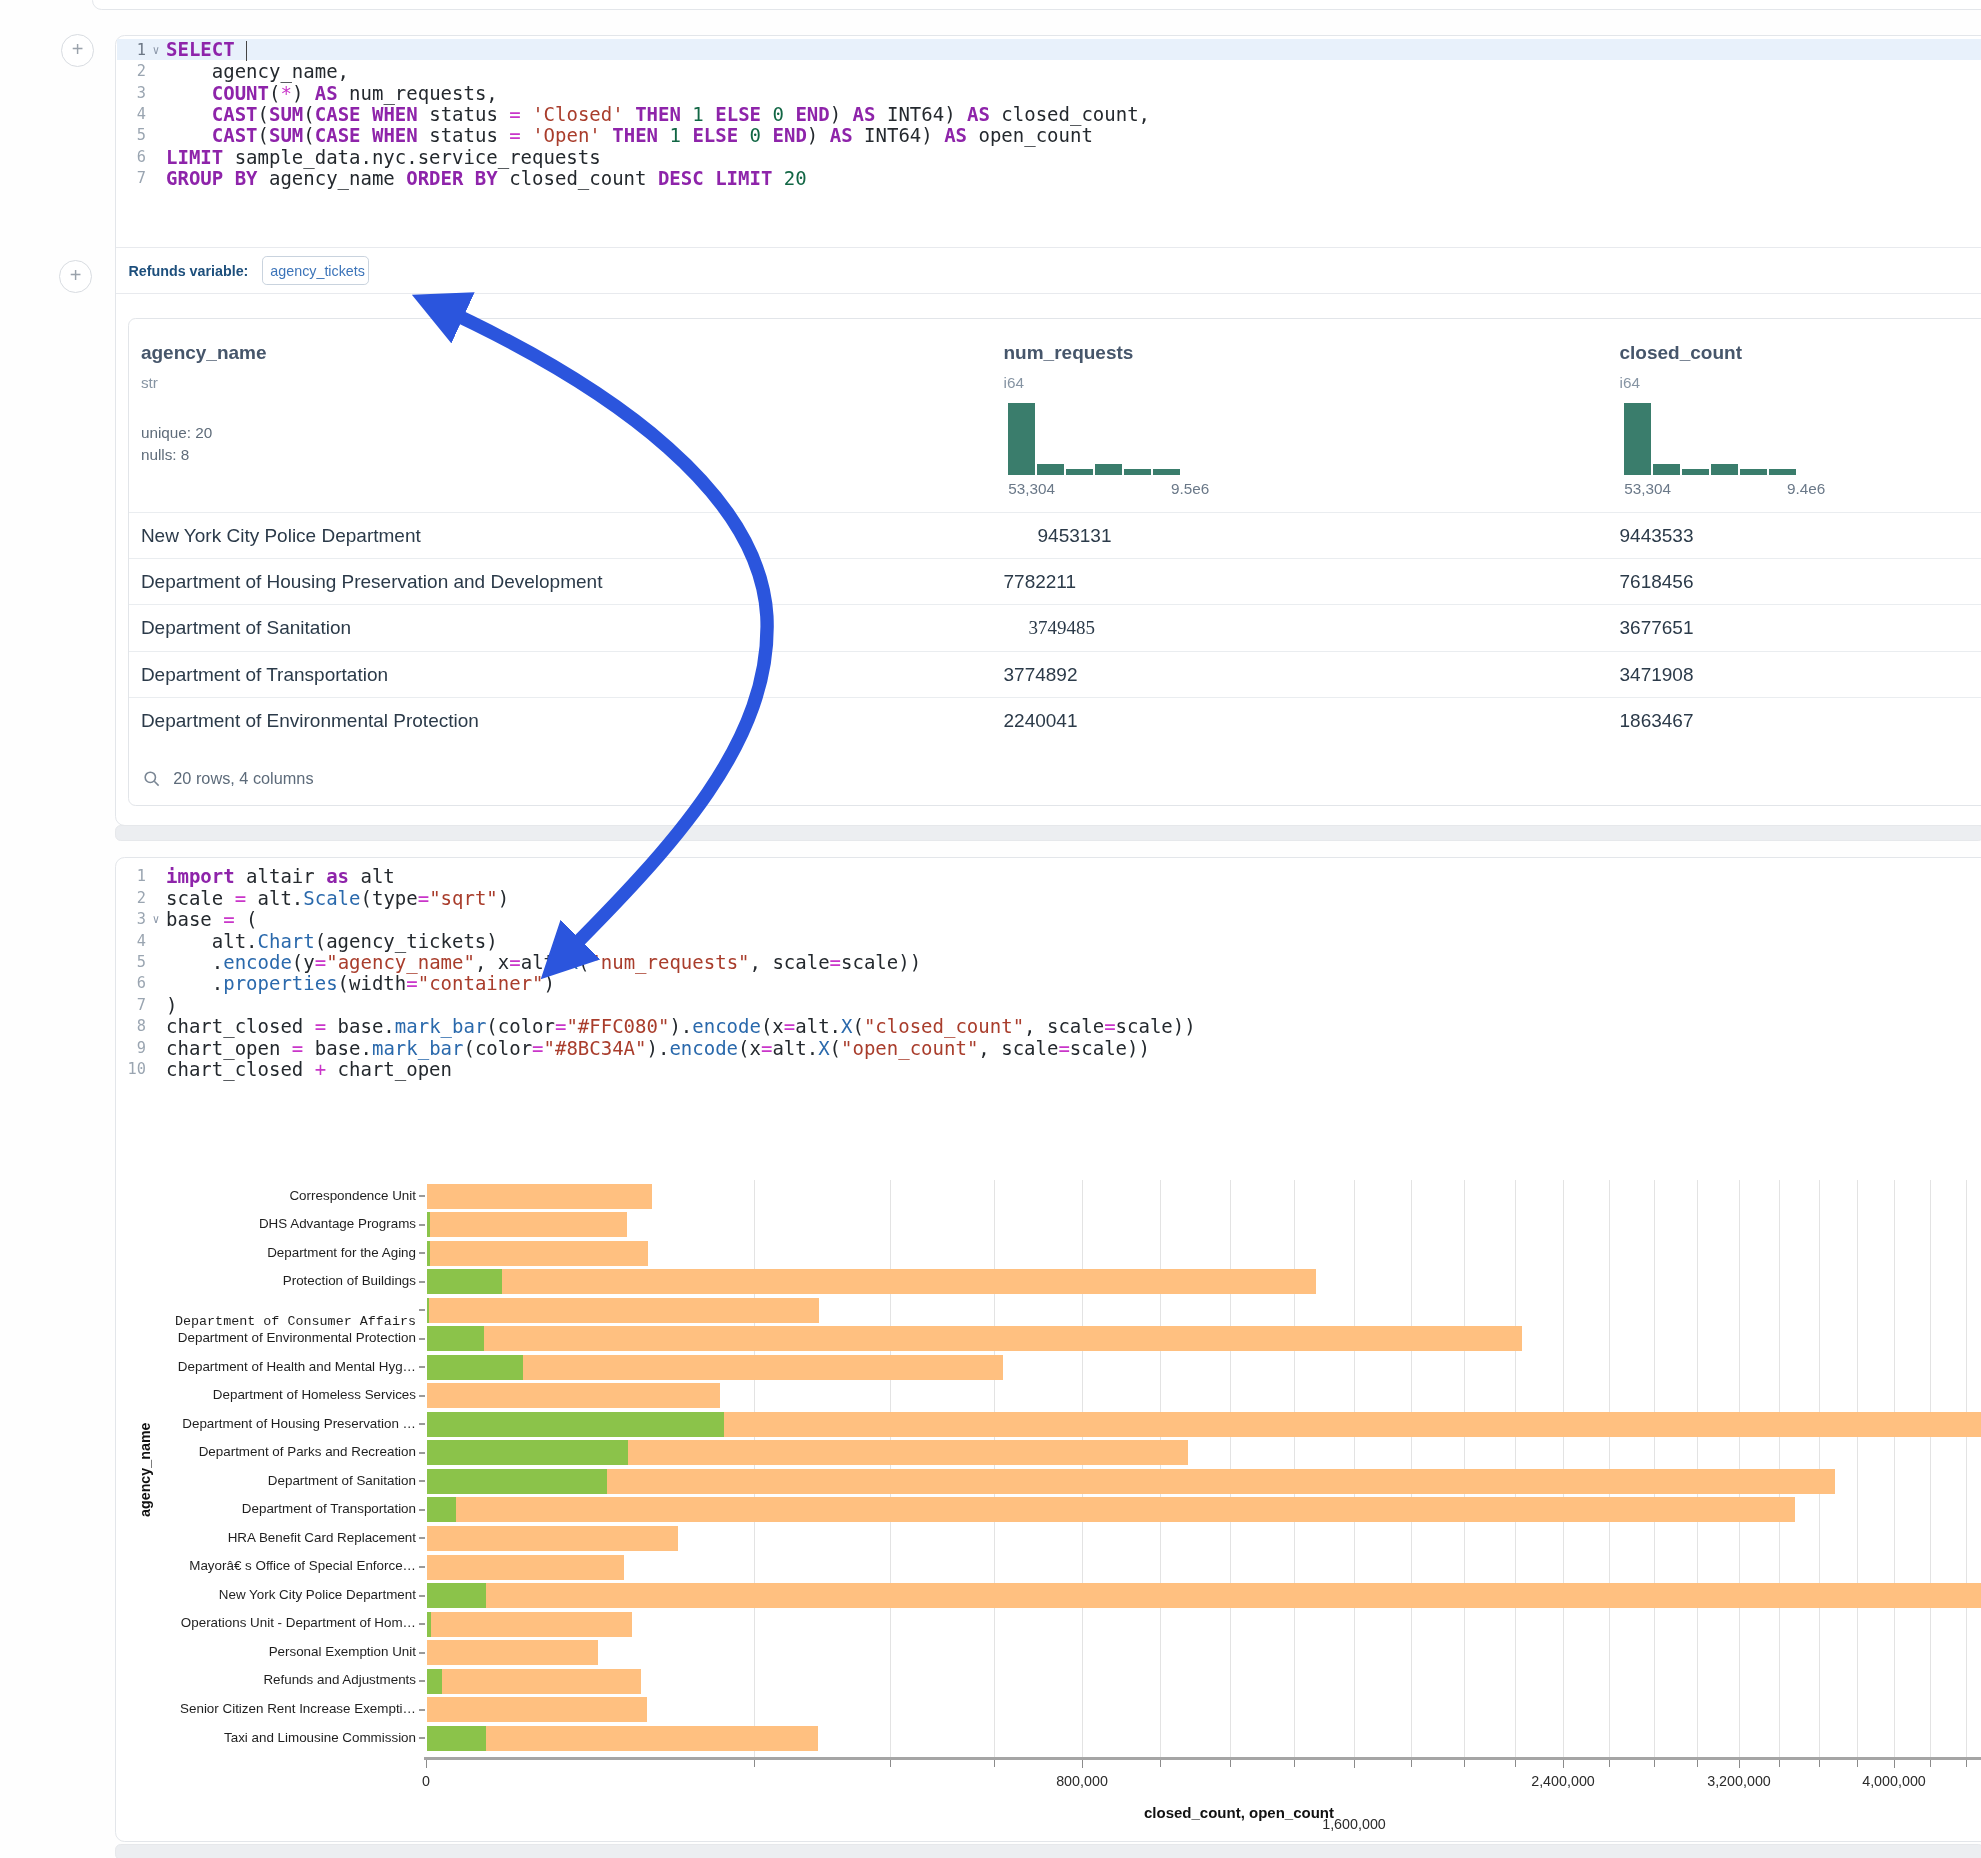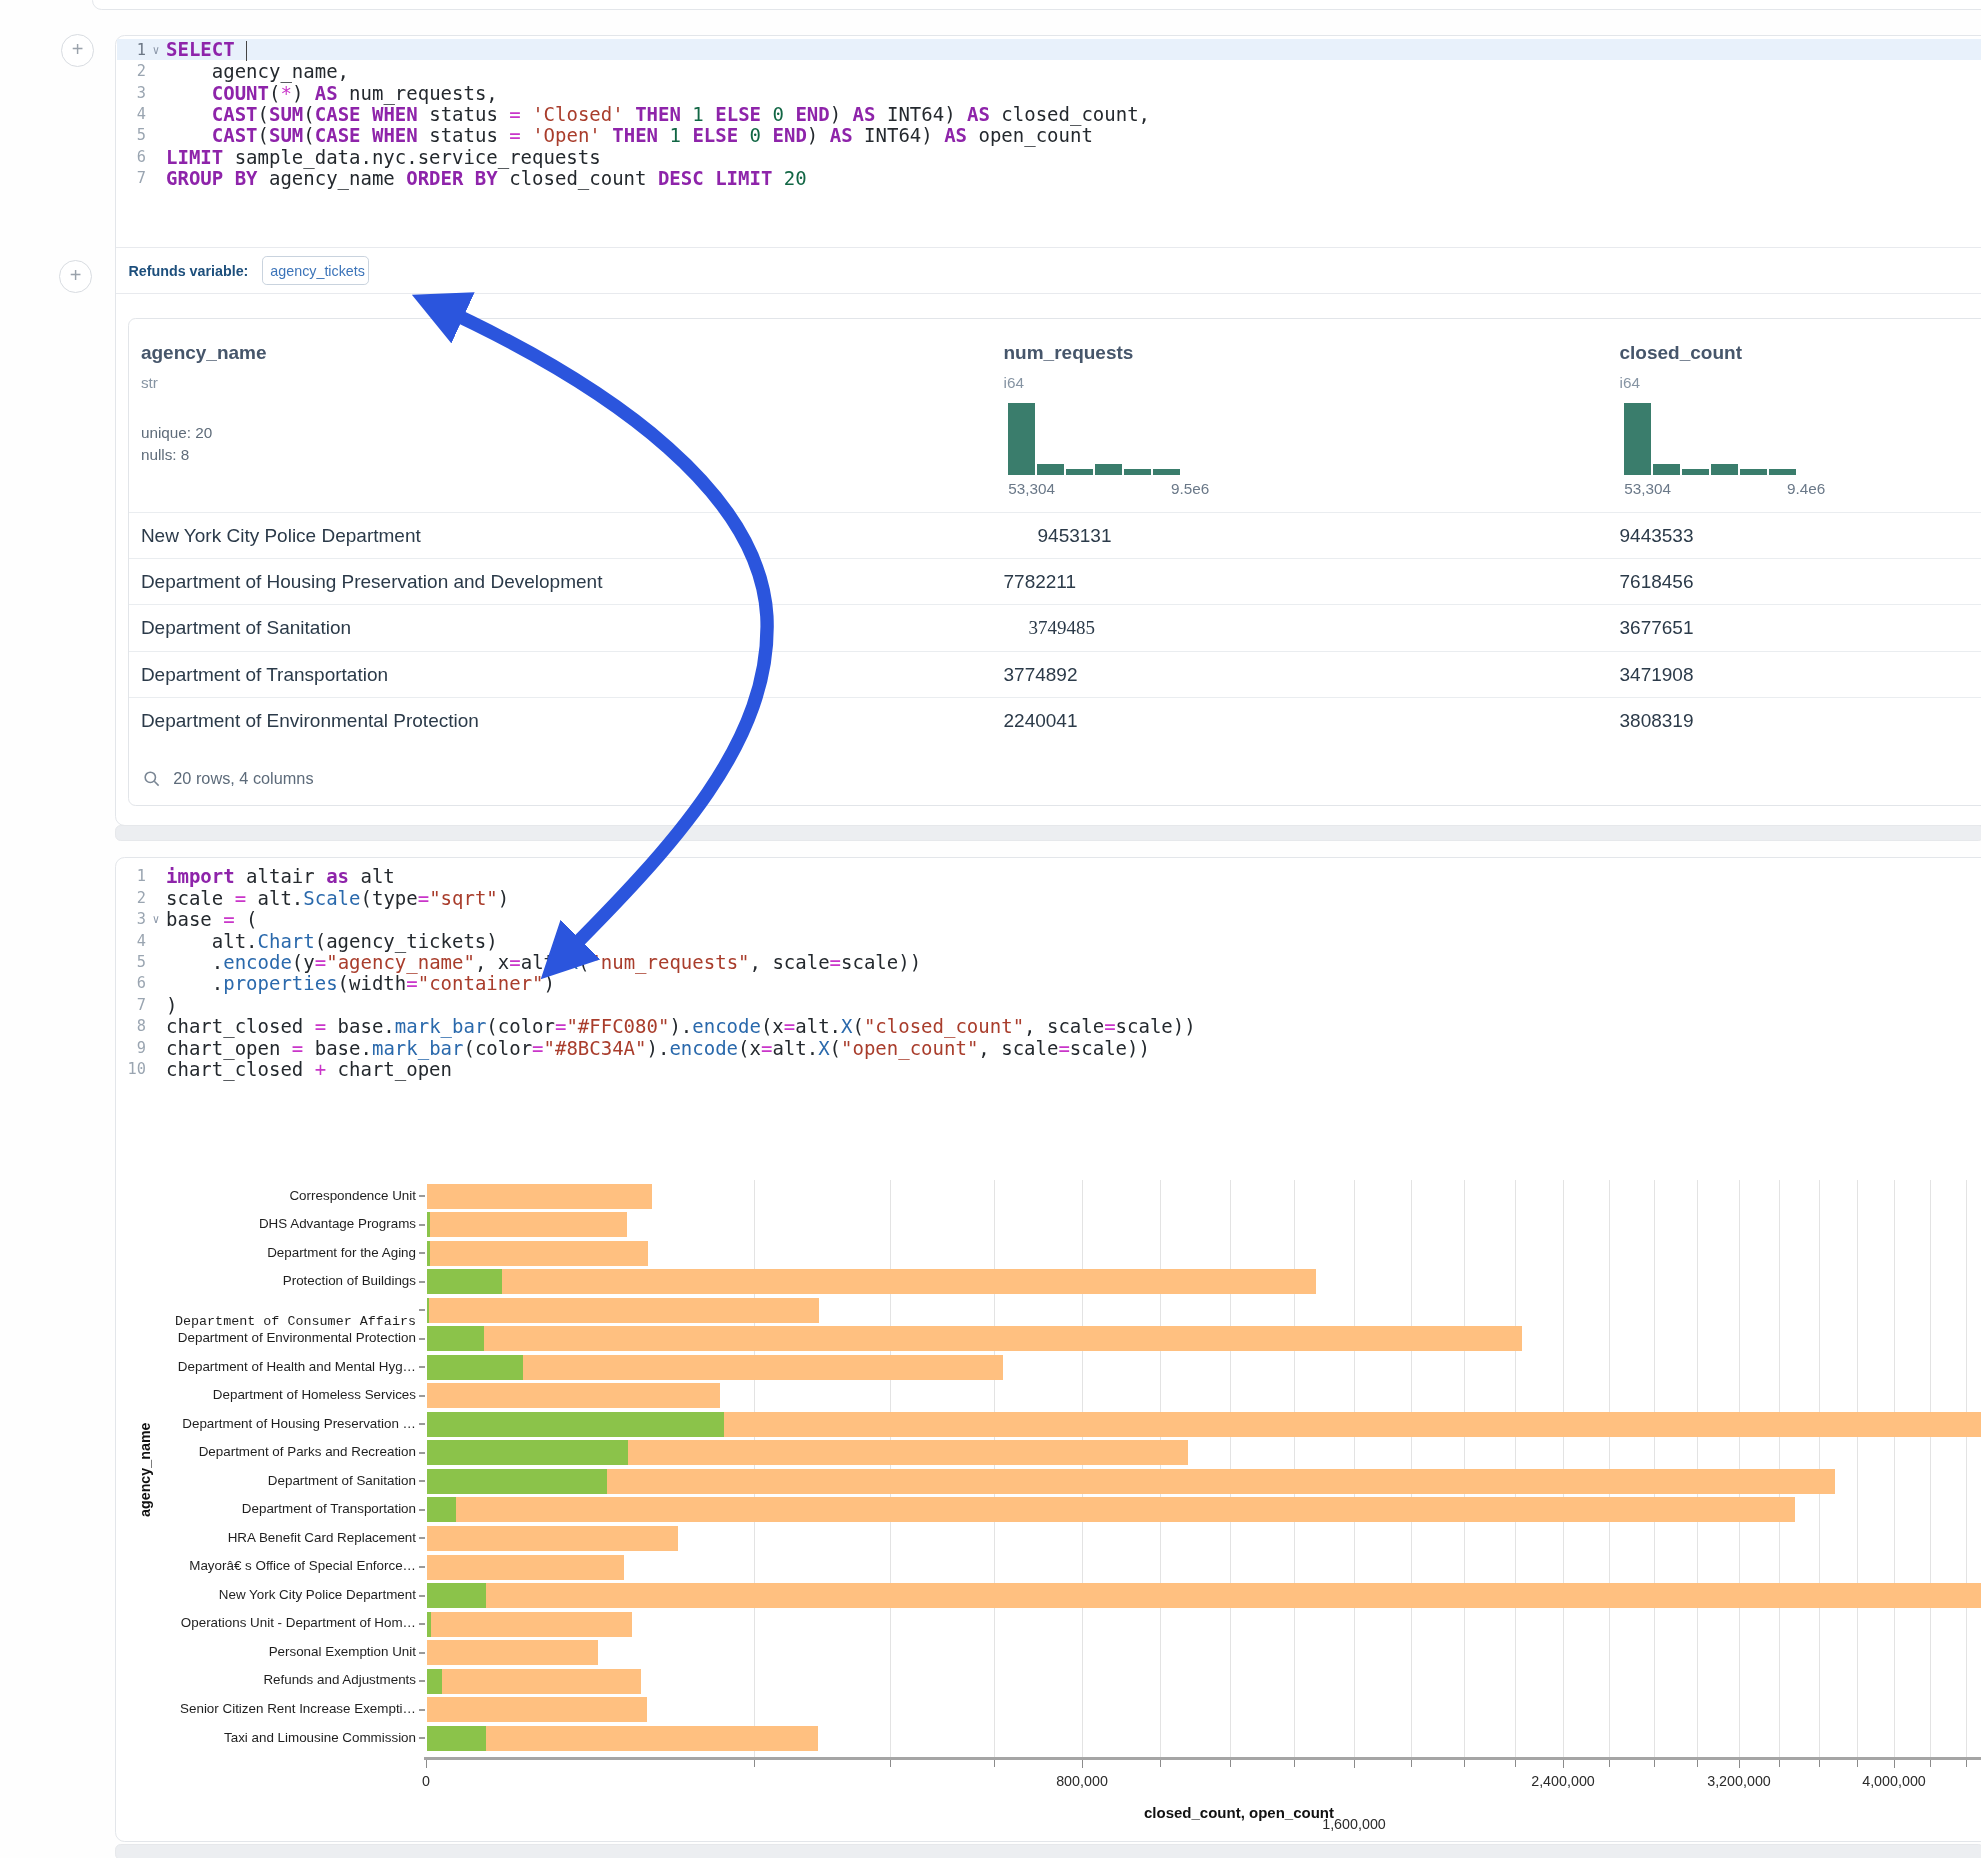--- a/index.html
+++ b/index.html
@@ -161,21 +161,21 @@
             <span style="left: 1491px;">3677651</span>
           </div>
           <div class="t-row" style="top: 332px;">
             <span style="left: 12.4px;">Department of Transportation</span>
             <span style="left: 875px;">3774892</span>
             <span style="left: 1491px;">3471908</span>
           </div>
           <div class="t-row" style="top: 378px;">
             <span style="left: 12.4px;">Department of Environmental Protection</span>
             <span style="left: 875px;">2240041</span>
-            <span style="left: 1491px;">3808319</span>
+            <span style="left: 1491px;">1863467</span>
           </div>
         </div>
 
       <div class="t-footer">
         <svg class="search-svg" viewBox="0 0 24 24" fill="none" stroke="#7a8694" stroke-width="2">
           <circle cx="10.5" cy="10.5" r="6.5"></circle>
             <line x1="15.5" y1="15.5" x2="21" y2="21"></line>
         </svg>
         <span>20 rows, 4 columns</span>
       </div>

